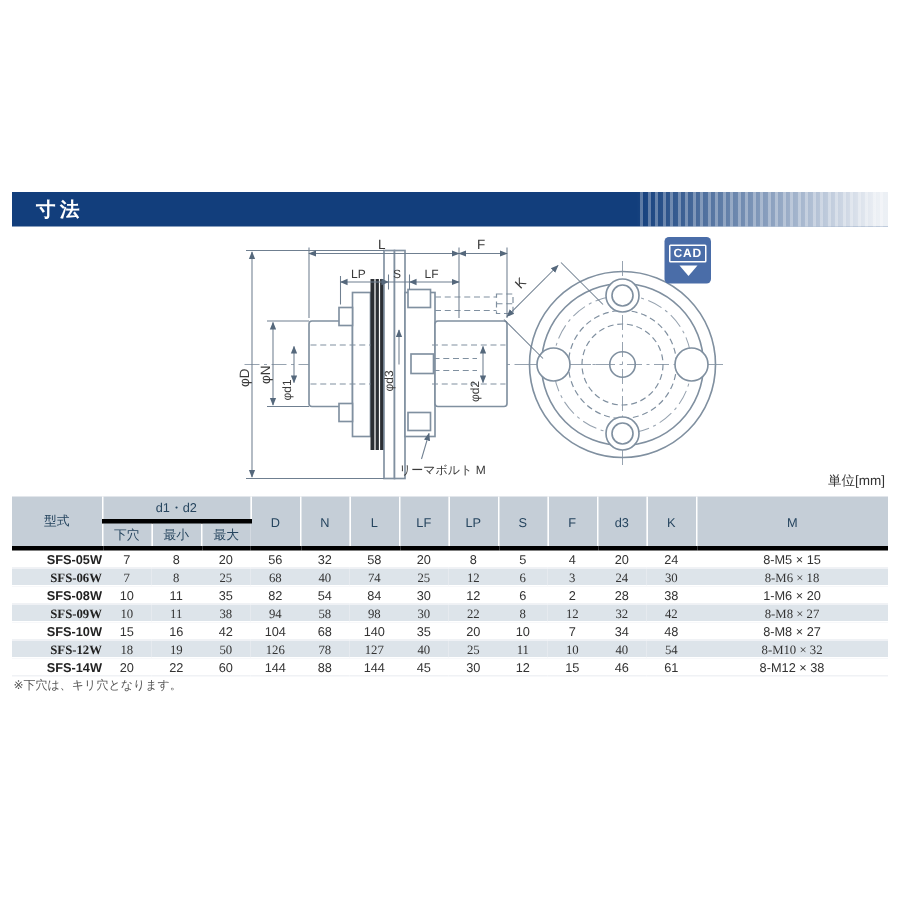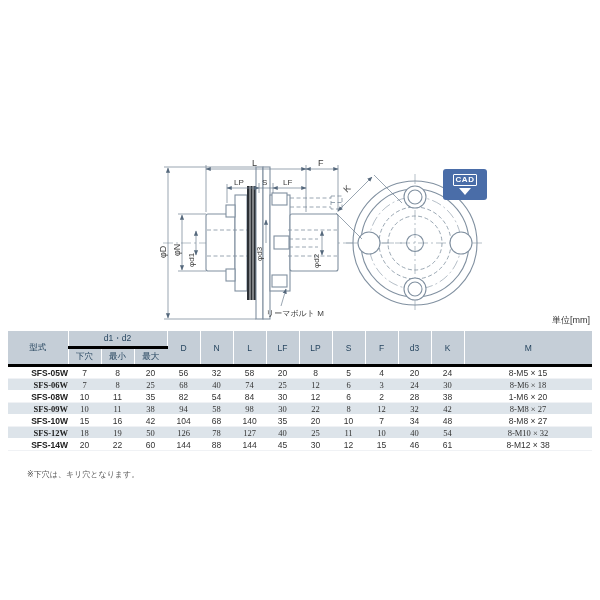--- a/index.html
+++ b/index.html
@@ -9,21 +9,21 @@
   
   .titlebar{position:absolute;left:8px;top:128px;width:584px;height:23px;
     background:var(--navy,#123e7c);display:flex;align-items:center;}
   .titlebar .t{font-size:13px;font-weight:bold;color:#fff;padding-left:16px;letter-spacing:3px;}
   .titlebar .stripes{position:absolute;right:0;top:0;bottom:0;width:168px;
     background:
       linear-gradient(90deg,rgba(255,255,255,0) 0%,rgba(255,255,255,.92) 96%),
       repeating-linear-gradient(90deg,rgba(255,255,255,0) 0 3px,rgba(255,255,255,.30) 3px 5px);}
 
   
-  .cad{position:absolute;left:443px;top:169px;width:44px;height:31px;border-radius:3px;
+  .cad{position:absolute;left:443px;top:158px;width:31px;height:31px;border-radius:3px;
     background:var(--cad,#4a6da8);display:flex;flex-direction:column;align-items:center;
     justify-content:center;cursor:pointer;}
   .cad .box{border:1.2px solid #fff;border-radius:1px;color:#fff;font-size:8px;font-weight:bold;
     line-height:10px;padding:0 2px;letter-spacing:.5px;}
   .cad .tri{width:0;height:0;border-left:6px solid transparent;border-right:6px solid transparent;
     border-top:7px solid #fff;margin-top:2px;}
 
   .unit{position:absolute;right:10px;top:314px;font-size:9px;color:#333;}
 
   
@@ -41,27 +41,31 @@
   table.dims{position:absolute;left:8px;top:331px;width:584px;border-collapse:collapse;table-layout:fixed;}
   table.dims th,table.dims td{font-size:8.5px;padding:0;text-align:center;vertical-align:middle;}
   table.dims thead th{background:var(--thbg,#c5ced7);color:#26455f;font-weight:normal;height:15px;
     border-right:1px solid #fff;border-bottom:3px solid #000000;}
   table.dims thead th:last-child{border-right:none;}
   table.dims tbody td{height:11px;color:#333;border-bottom:1px solid #f0f2f5;}
   table.dims tbody td:first-child{font-weight:bold;color:#222;text-align:right;}
   table.dims tbody tr.alt td{background:var(--altbg,#dde4ea);border-bottom:1px solid #fff;font-family:Liberation Serif, serif;}
 
   .fn{position:absolute;left:9px;top:452px;font-size:8px;color:#555;line-height:10.5px;}
-  .fn p{margin:18px;}
+  .fn p{margin:0;}
 </style>
 </head>
 <body>
 
 <div class="page">
 
+  <div class="titlebar">
+    <span class="t">寸法</span>
+    <span class="stripes"></span>
+  </div>
 
   <svg class="drawing" width="600" height="172" viewBox="0 0 600 172">
     <defs>
       <marker id="arr" viewBox="0 0 10 10" refX="9" refY="5" markerWidth="7.5" markerHeight="7.5" orient="auto-start-reverse">
           <path d="M0,1 L10,5 L0,9 z" fill="#55687c"></path>
         </marker>
     </defs>
 
     <g>
       <line class="cl" x1="163" y1="88" x2="402" y2="88"></line>

